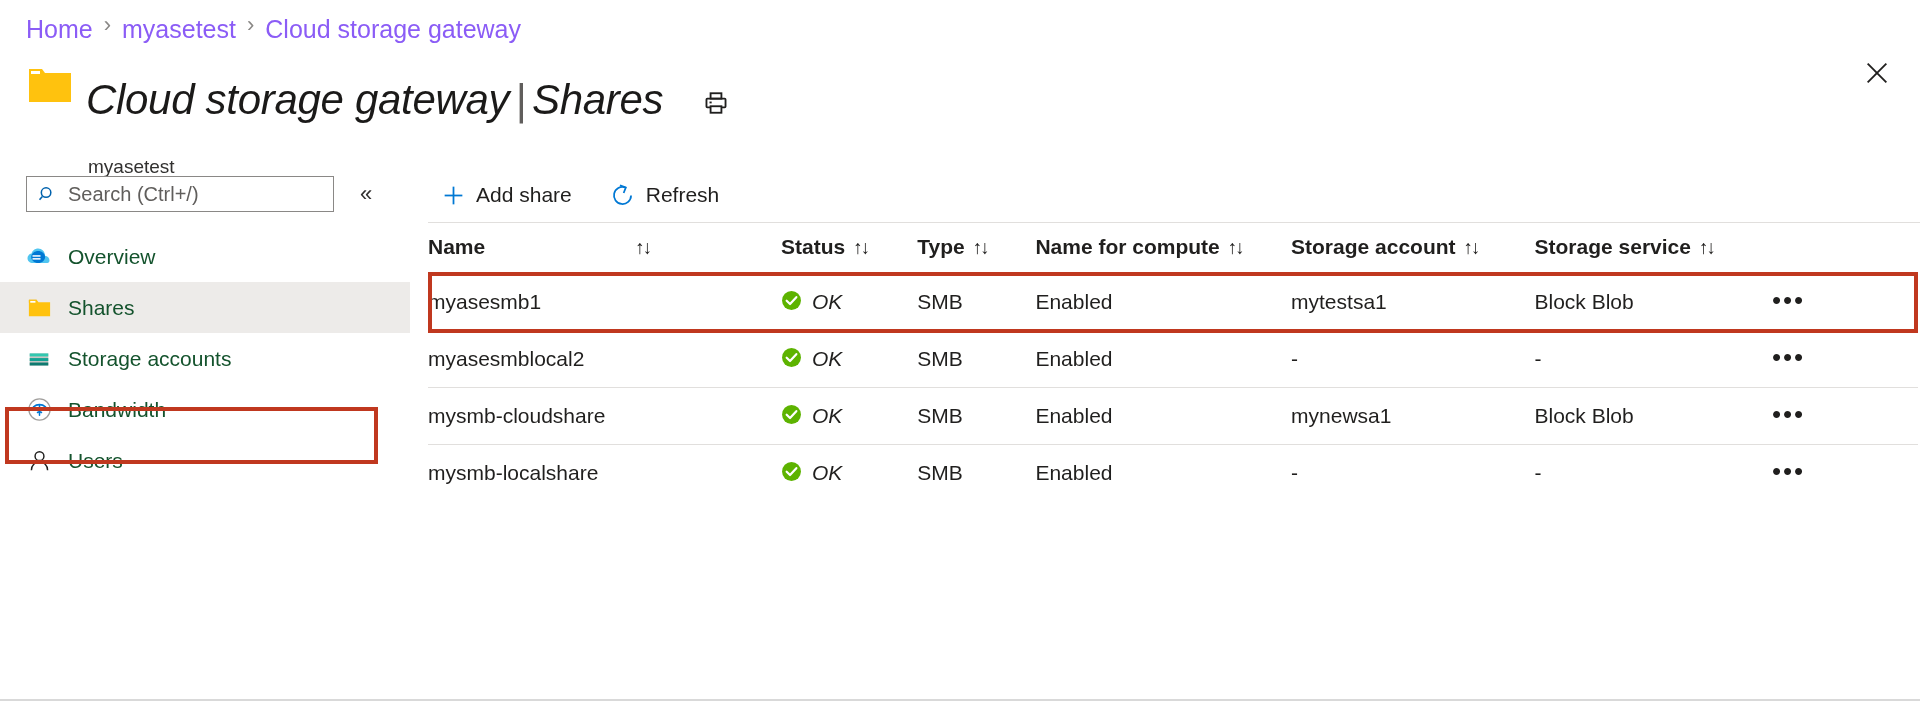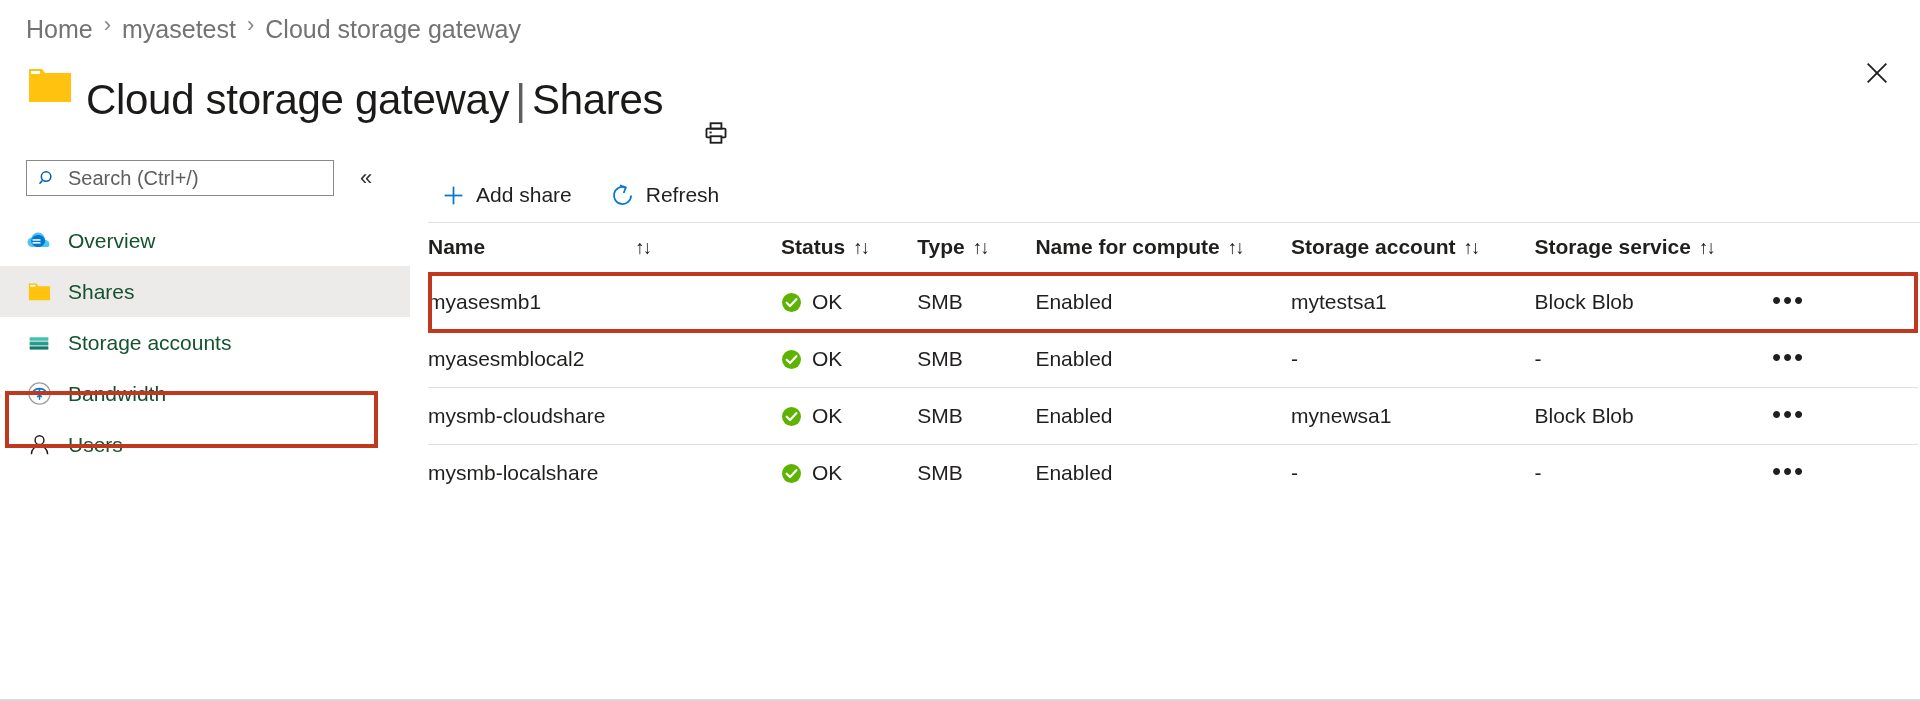--- a/index.html
+++ b/index.html
@@ -28,21 +28,21 @@
   .breadcrumb {
     position: absolute;
     left: 26px;
     top: 8px;
     height: 34px;
     display: flex;
     align-items: center;
     font-size: 25px;
   }
   .crumb-link {
-    color: #737373;
+    color: #8b5cf6;
     text-decoration: none;
     white-space: nowrap;
     cursor: pointer;
     margin-top: 8px;
   }
   .crumb-sep {
     color: #8a8886;
     margin: 0 11px;
     font-size: 22px;
     font-weight: 300;
@@ -57,21 +57,21 @@
     align-items: flex-start;
   }
   .title-icon {
     width: 48px;
     height: 48px;
     margin-top: 10px;
     margin-right: 12px;
     flex: 0 0 auto;
   }
   .title-texts { display: flex; flex-direction: column; }
-  .title-main-line { display: flex; align-items: flex-end; }
+  .title-main-line { display: flex; align-items: center; font-style: italic; }
   .page-title {
     font-size: 42px;
     font-weight: 400;
     letter-spacing: -0.3px;
     color: #1b1a19;
     white-space: nowrap;
     line-height: 1.05;
   }
   .page-title .sep {
     color: #605e5c;
@@ -109,21 +109,21 @@
     cursor: pointer;
     background: none;
     border: none;
     padding: 0;
   }
 
   
   .leftnav {
     position: absolute;
     left: 0;
-    top: 160px;
+    top: 176px;
     width: 410px;
     bottom: 0;
   }
   .search-row {
     display: flex;
     align-items: center;
     padding-left: 26px;
   }
   .search-box {
     width: 308px;
@@ -277,21 +277,21 @@
   table.grid td {
     font-size: 21px;
     color: #201f1e;
     padding: 14px 0;
     border-top: 1px solid #e1dfdd;
     white-space: nowrap;
     vertical-align: middle;
     height: 28px;
   }
   tr.datarow:first-child td { border-top: 1px solid #e1dfdd; }
-  .status-cell { display: flex; align-items: center; }
+  .status-cell { display: flex; align-items: flex-start; font-style: italic; }
   .status-dot { margin-right: 10px; flex: 0 0 auto; display: flex; }
   .ellipsis-btn {
     font-size: 26px;
     letter-spacing: 2px;
     color: #201f1e;
     cursor: pointer;
     line-height: 10px;
     background: none;
     border: none;
     padding: 0;

